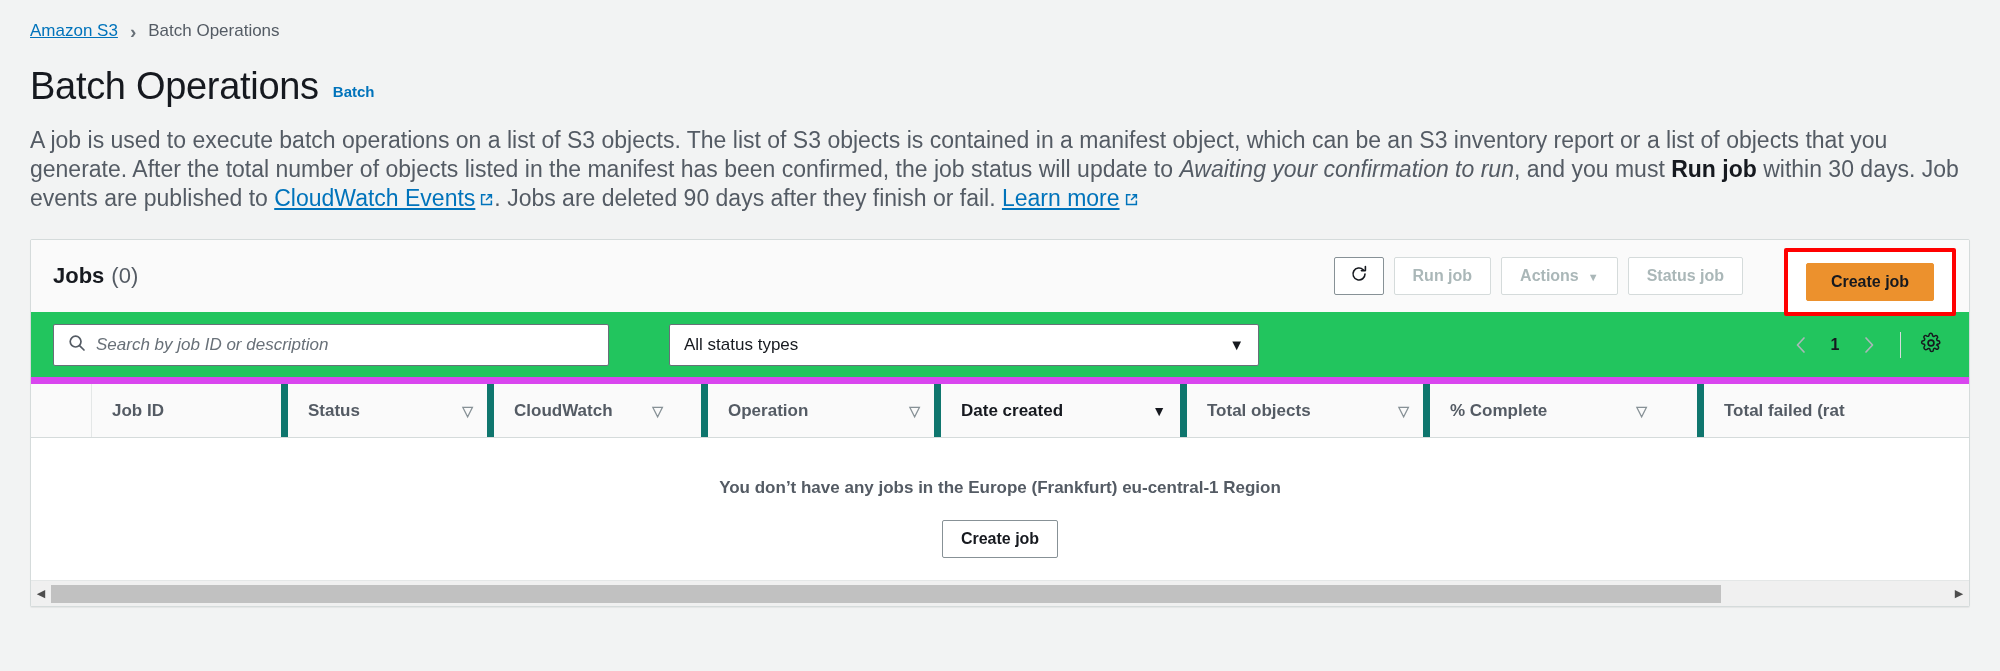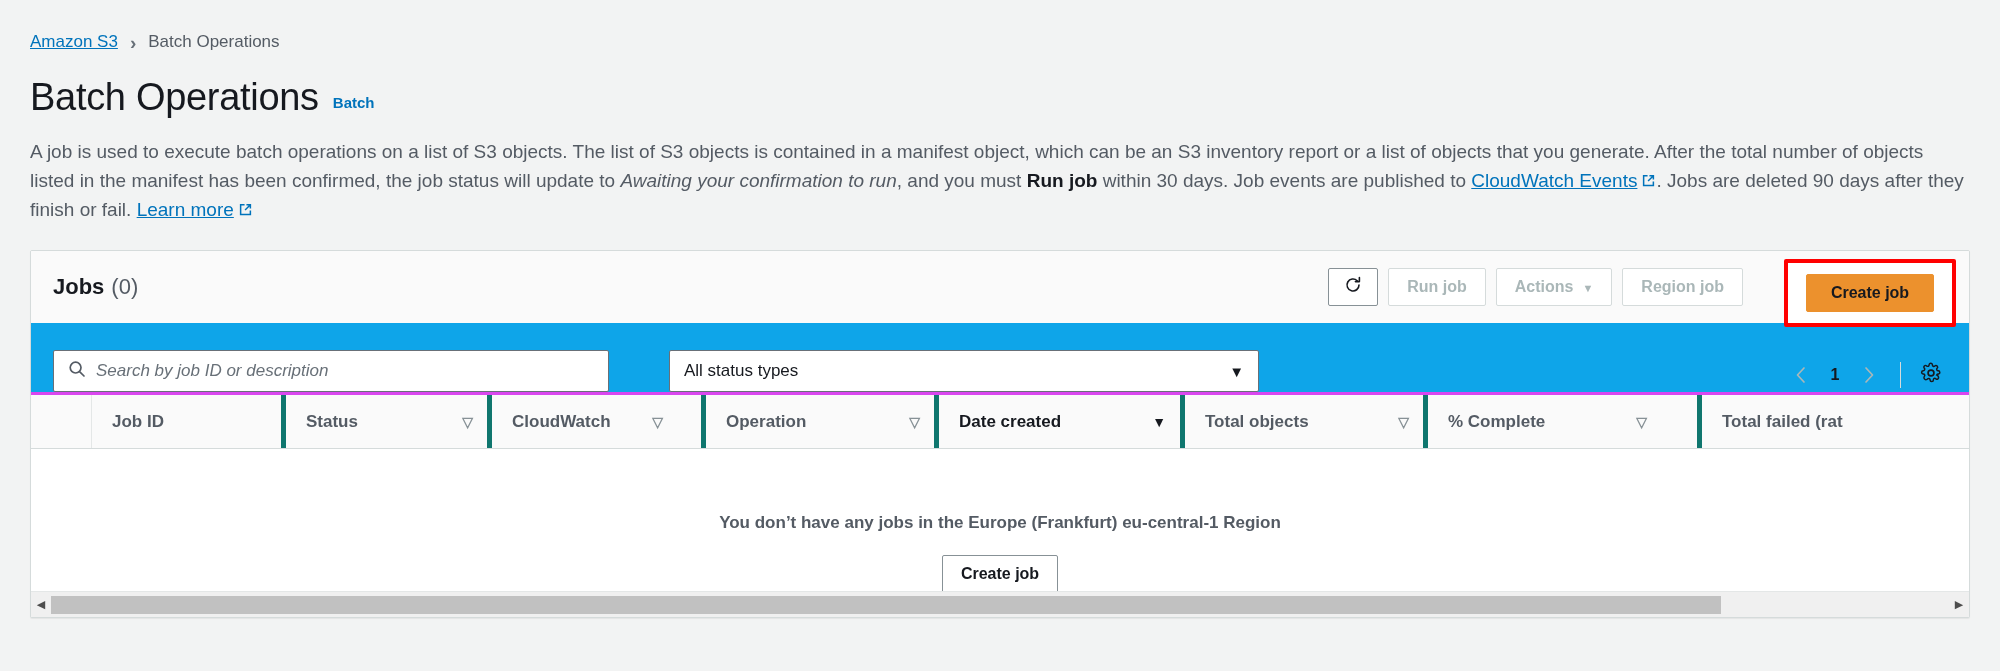--- a/index.html
+++ b/index.html
@@ -10,21 +10,21 @@
     background: #f2f3f3;
     font-family: "Liberation Sans", sans-serif;
     color: #16191f;
     overflow: hidden;
   }
 
   .page {
     position: relative;
     width: 2000px;
     height: 647px;
-    padding: 12px 30px;
+    padding: 1px 30px;
   }
 
   
   .breadcrumb {
     display: flex;
     align-items: center;
     height: 38px;
     padding-top: 22px;
     font-size: 17px;
   }
@@ -61,21 +61,21 @@
     font-size: 15px;
     font-weight: 700;
     cursor: pointer;
     position: relative;
     top: -2px;
   }
 
   
   .description {
     margin-top: 18px;
-    font-size: 19px;
+    font-size: 23px;
     line-height: 29px;
     color: #545b64;
     max-width: 1950px;
   }
   .description b { font-weight: 700; color: #16191f; }
   .description i { font-style: italic; }
   .ext-link {
     color: #0073bb;
     text-decoration: underline;
     cursor: pointer;
@@ -177,25 +177,25 @@
     height: 68px;
     display: flex;
     align-items: center;
     justify-content: center;
     z-index: 5;
   }
 
   
   .filter-row {
     height: 72px;
-    background: #0ea5e9;
-    display: flex;
-    align-items: flex-end;
+    background: #22c55e;
+    display: flex;
+    align-items: center;
     padding: 0 22px;
-    border-bottom: 3px solid #d946ef;
+    border-bottom: 7px solid #d946ef;
   }
   .search-wrap {
     position: relative;
     width: 556px;
     height: 42px;
   }
   .search-input {
     width: 100%;
     height: 100%;
     border: 1px solid #687078;
@@ -296,21 +296,21 @@
     font-size: 17px;
     font-weight: 700;
     color: #545b64;
     white-space: nowrap;
     overflow: hidden;
   }
   .th {
     display: flex;
     align-items: center;
     height: 100%;
-    border-left: 5px solid #0f766e;
+    border-left: 7px solid #0f766e;
     padding: 0 14px 0 20px;
     flex: 0 0 auto;
     position: relative;
   }
   .th:first-child { border-left: 1px solid #e4e7e7; }
   .th .sort {
     margin-left: auto;
     padding-left: 26px;
     font-size: 14px;
     color: #879196;
@@ -318,21 +318,21 @@
   }
   .th.active { color: #16191f; }
   .th.active .sort { color: #16191f; }
 
   .table-body {
     background: #ffffff;
     height: 144px;
     display: flex;
     flex-direction: column;
     align-items: center;
-    justify-content: flex-end;
+    justify-content: flex-start;
     padding-top: 40px;
   }
   .empty-msg {
     font-size: 17px;
     font-weight: 700;
     color: #545b64;
   }
   .empty-btn {
     margin-top: 22px;
   }
@@ -418,21 +418,21 @@
           </span>
         </button>
 
         <button class="btn disabled">Run job</button>
 
         <button class="btn disabled">
           <span>Actions</span>
           <span class="caret">▼</span>
         </button>
 
-        <button class="btn disabled">Region job</button>
+        <button class="btn disabled">Status job</button>
 
         <div style="width:172px;height:38px;visibility:hidden"></div>
       </div>
 
       <div class="highlight-ring">
         <button class="btn primary">Create job</button>
       </div>
     </div>
 
     <div class="filter-row">

